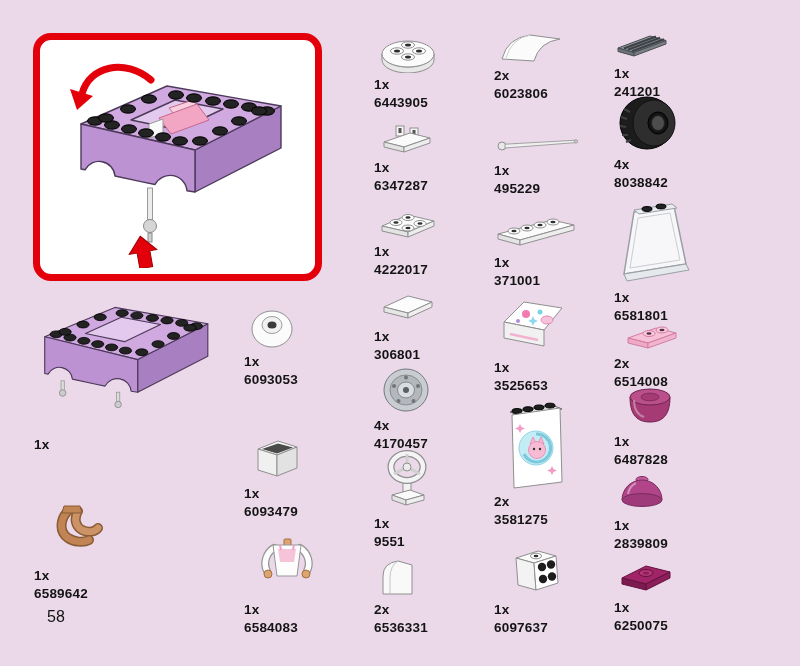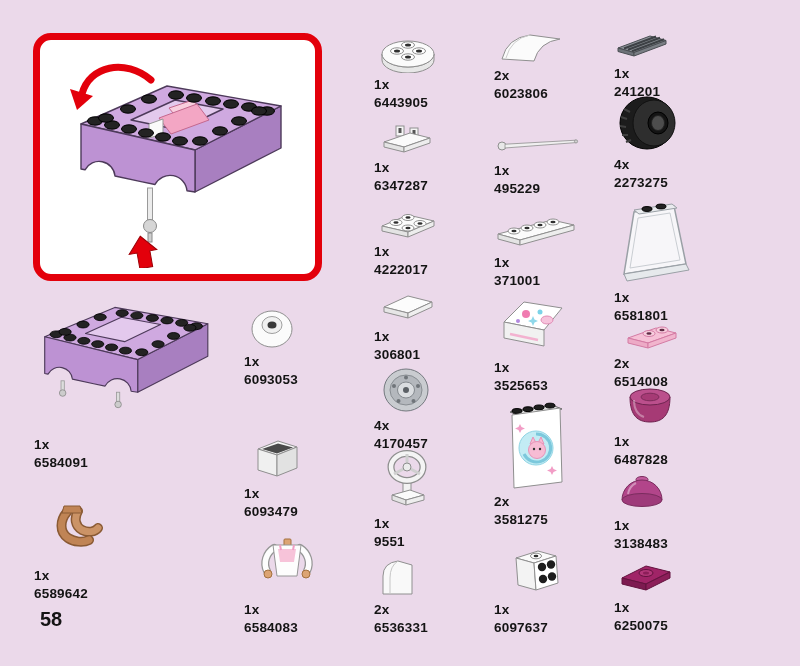--- a/index.html
+++ b/index.html
@@ -8,21 +8,21 @@
     background:#EBD9EA;font-family:"Liberation Sans",sans-serif;
   }
   .callout{
     position:absolute;left:33px;top:33px;width:289px;height:248px;
     box-sizing:border-box;background:#ffffff;border:7px solid #E3000B;border-radius:18px;
   }
   .part{position:absolute;}
   .part-icon{line-height:0;}
   .part-label{margin-top:3px;font-size:13.5px;font-weight:700;color:#141414;line-height:1.32;letter-spacing:.2px;}
   .part-label span{display:block;}
-  .page-number{position:absolute;left:40px;top:608px;font-size:20px;font-weight:700;color:#141414;}
+  .page-number{position:absolute;left:47px;top:608px;font-size:16px;font-weight:400;color:#141414;}
 </style>
 </head>
 <body>
 
 <div class="page">
 
   <div class="callout">
     <svg width="258" height="226" viewBox="0 0 258 226" style="position:absolute;left:7px;top:2px">
 
       <path d="M104,38 C78,16 42,24 35,52" fill="none" stroke="#E3000B" stroke-width="7" stroke-linecap="round"></path>
@@ -100,21 +100,20 @@
           <ellipse cx="98" cy="26" rx="7.5" ry="4.2"></ellipse>
           <ellipse cx="149" cy="69" rx="7.5" ry="4.2"></ellipse>
             <ellipse cx="169" cy="59" rx="7.5" ry="4.2"></ellipse>
           <ellipse cx="188" cy="49" rx="7.5" ry="4.2"></ellipse>
             <ellipse cx="208" cy="39" rx="7.5" ry="4.2"></ellipse>
         </g>
       </svg>
     </div>
     <div class="part-label" style="margin-left:14px;">
       <span>1x</span>
-      <span>6584091</span>
     </div>
   </div>
 
   <div class="part" style="left:30px;top:500px;">
     <div class="part-icon" style="margin-left:8px;">
       <svg width="66" height="64" viewBox="0 0 66 64">
         <path d="M40,11 C36,18 37,26 44,30 C50,33 57,32 60,28" fill="none" stroke="#8a5a34" stroke-width="10" stroke-linecap="round"></path>
         <path d="M40,11 C36,18 37,26 44,30 C50,33 57,32 60,28" fill="none" stroke="#cb9366" stroke-width="7" stroke-linecap="round"></path>
         <path d="M29,12 C22,20 21,32 30,38 C36,42 45,43 51,40" fill="none" stroke="#8a5a34" stroke-width="10" stroke-linecap="round"></path>
         <path d="M29,12 C22,20 21,32 30,38 C36,42 45,43 51,40" fill="none" stroke="#c08455" stroke-width="7" stroke-linecap="round"></path>
@@ -456,21 +455,21 @@
       <svg width="64" height="58" viewBox="0 0 64 58">
         <ellipse cx="29" cy="28" rx="27" ry="26" fill="#1c1c1c" stroke="#000000"></ellipse>
         <ellipse cx="36" cy="28" rx="21" ry="23" fill="#2e2e2e" stroke="#111111"></ellipse>
         <ellipse cx="40" cy="28" rx="10" ry="11" fill="#141414" stroke="#000000"></ellipse>
         <ellipse cx="40" cy="28" rx="6.5" ry="7.5" fill="#4d4d4d" stroke="#222222"></ellipse>
         <path d="M6,14 L12,17 M3,22 L9,24 M2,31 L8,32 M4,40 L10,40 M8,47 L13,45" stroke="#3f3f3f" stroke-width="2"></path>
       </svg>
     </div>
     <div class="part-label">
       <span>4x</span>
-      <span>2273275</span>
+      <span>8038842</span>
     </div>
   </div>
 
   <div class="part" style="left:614px;top:196px;">
     <div class="part-icon">
       <svg width="80" height="90" viewBox="0 0 80 90">
         <polygon points="10,78 20,16 60,10 72,68" fill="#f7f8fa" fill-opacity="0.92" stroke="#9aa0a6" stroke-width="1.5"></polygon>
         <polygon points="16,72 24,22 56,17 66,64" fill="none" stroke="#c9cdd2"></polygon>
         <polygon points="20,14 58,8 63,12 25,18" fill="#e9ebee" stroke="#9aa0a6"></polygon>
         <ellipse cx="33" cy="13" rx="5" ry="2.4" fill="#222222" stroke="#000000"></ellipse>
@@ -521,21 +520,21 @@
     <div class="part-icon" style="margin-left:2px;">
       <svg width="52" height="48" viewBox="0 0 52 48">
         <ellipse cx="26" cy="13.5" rx="6" ry="3" fill="#c25b9d" stroke="#7a2c5e"></ellipse>
         <path d="M6,34 A20,20 0 0 1 46,34 Z" fill="#b2458a" stroke="#7a2c5e"></path>
         <ellipse cx="26" cy="34" rx="20" ry="6.5" fill="#9e3a7a" stroke="#7a2c5e"></ellipse>
         <path d="M12,28 A15,15 0 0 1 20,17" fill="none" stroke="#ffffff" stroke-opacity="0.4" stroke-width="2"></path>
       </svg>
     </div>
     <div class="part-label">
       <span>1x</span>
-      <span>3138483</span>
+      <span>2839809</span>
     </div>
   </div>
 
   <div class="part" style="left:614px;top:552px;">
     <div class="part-icon" style="margin-left:4px;">
       <svg width="56" height="44" viewBox="0 0 56 44">
         <polygon points="4,26 28,14 52,20 28,32" fill="#a02467" stroke="#63123e"></polygon>
         <path d="M4,26 L28,32 L28,38 L4,32 Z" fill="#7d1a50" stroke="#63123e"></path>
         <path d="M28,32 L52,20 L52,26 L28,38 Z" fill="#8c1e59" stroke="#63123e"></path>
         <ellipse cx="28" cy="21" rx="7" ry="3.5" fill="#b23678" stroke="#63123e"></ellipse>

